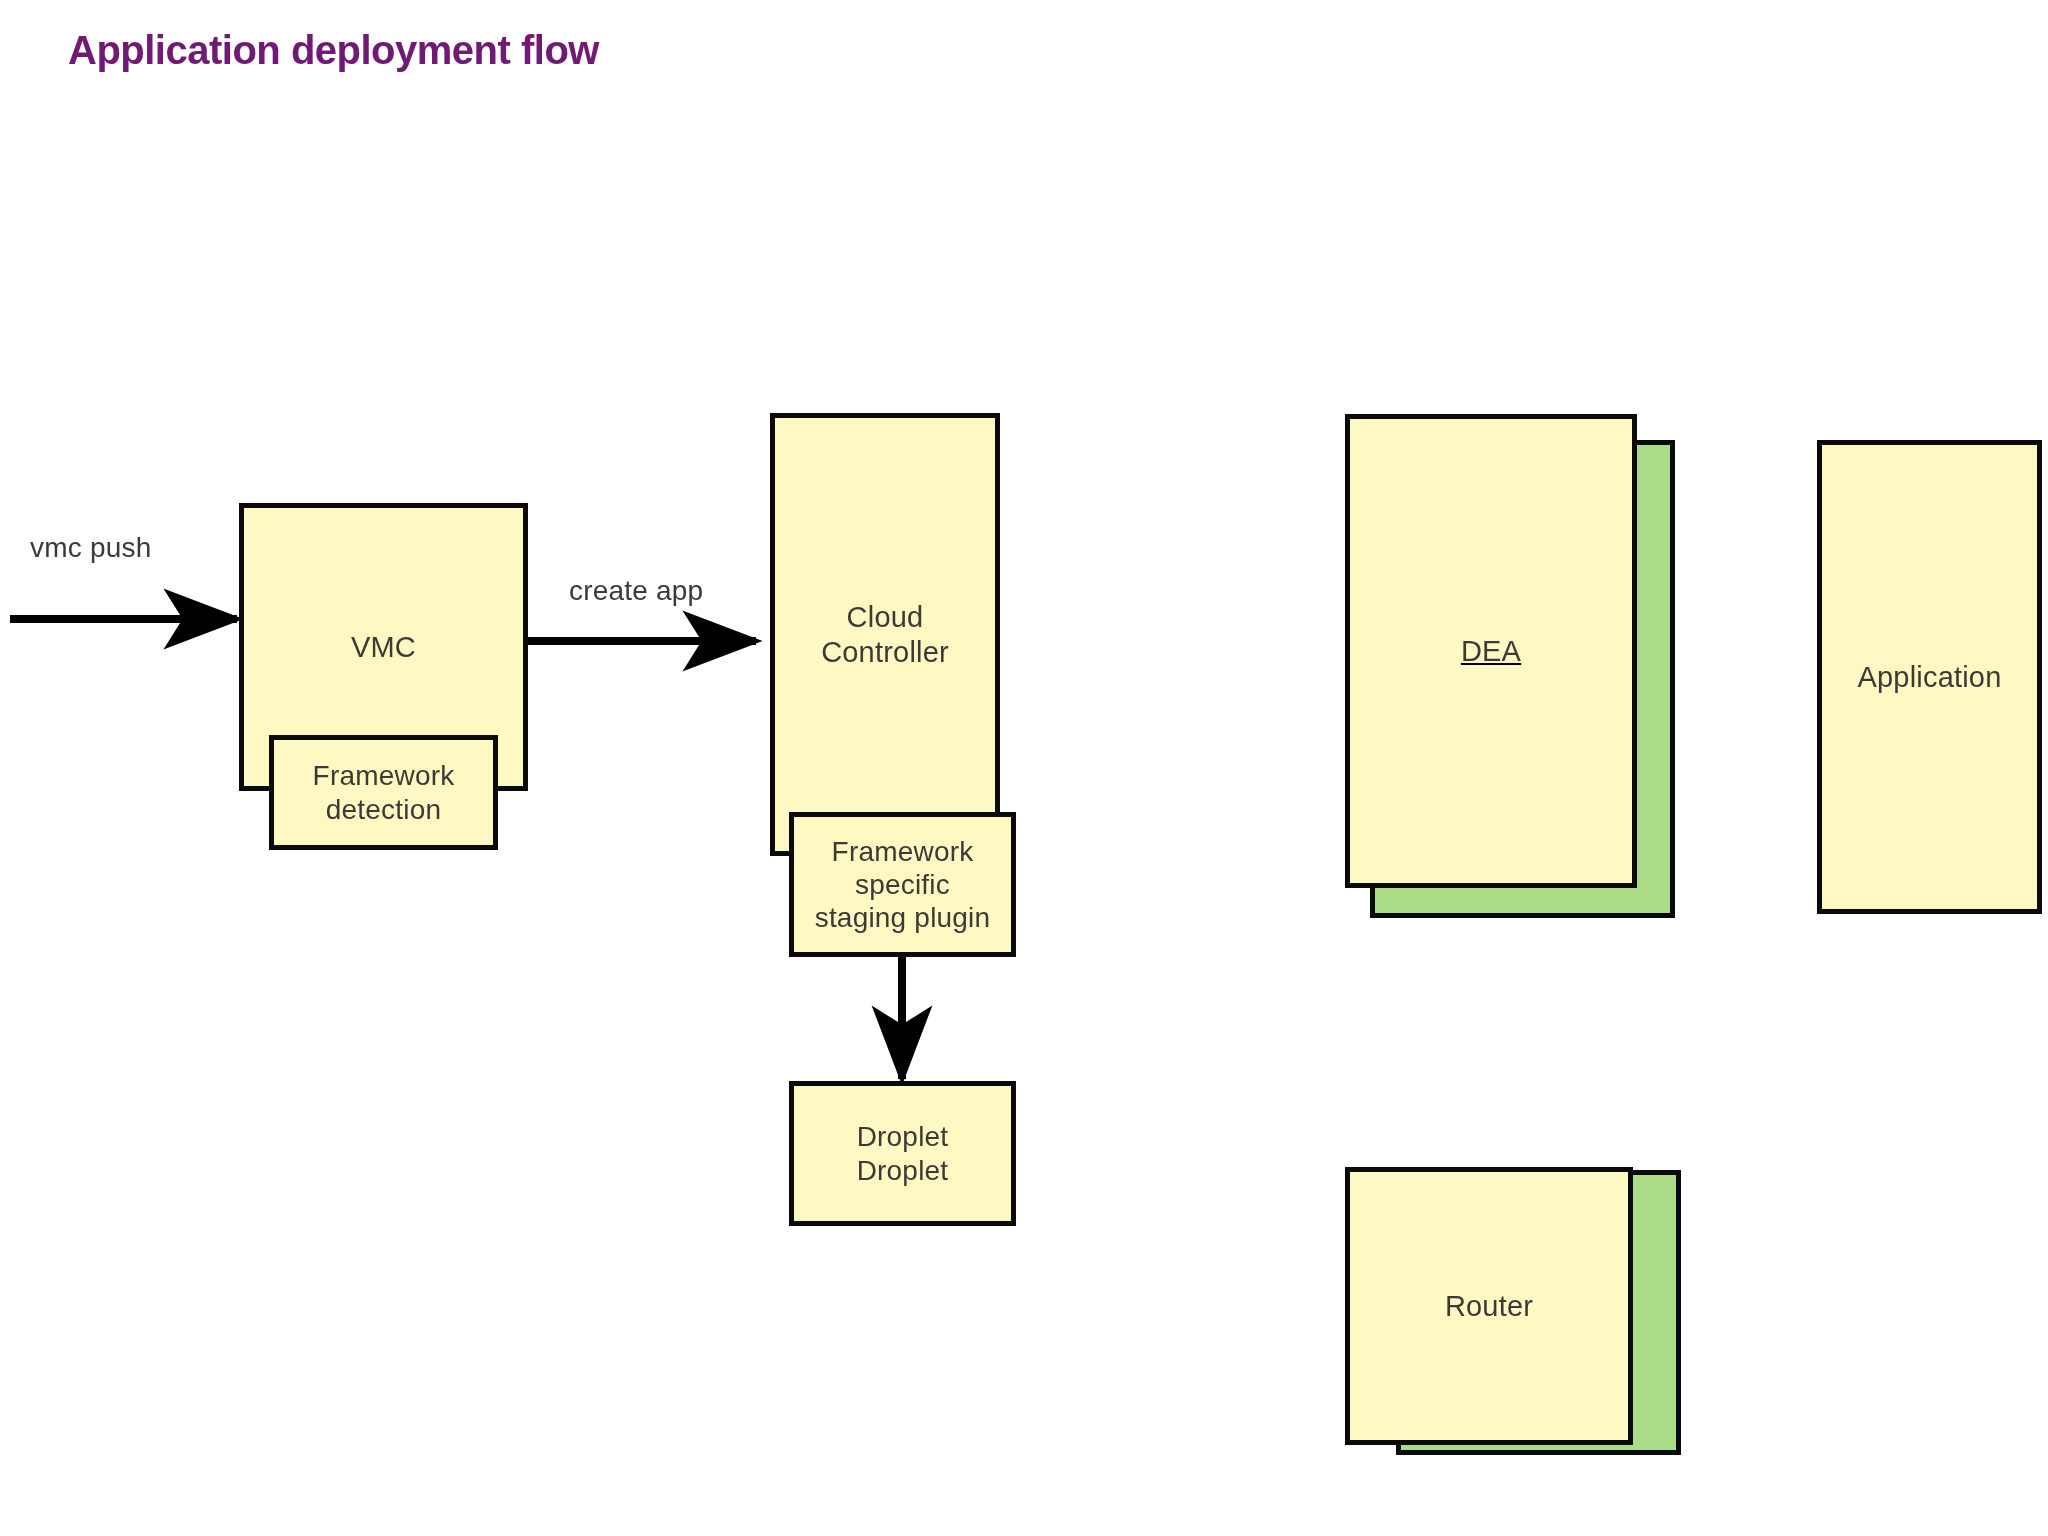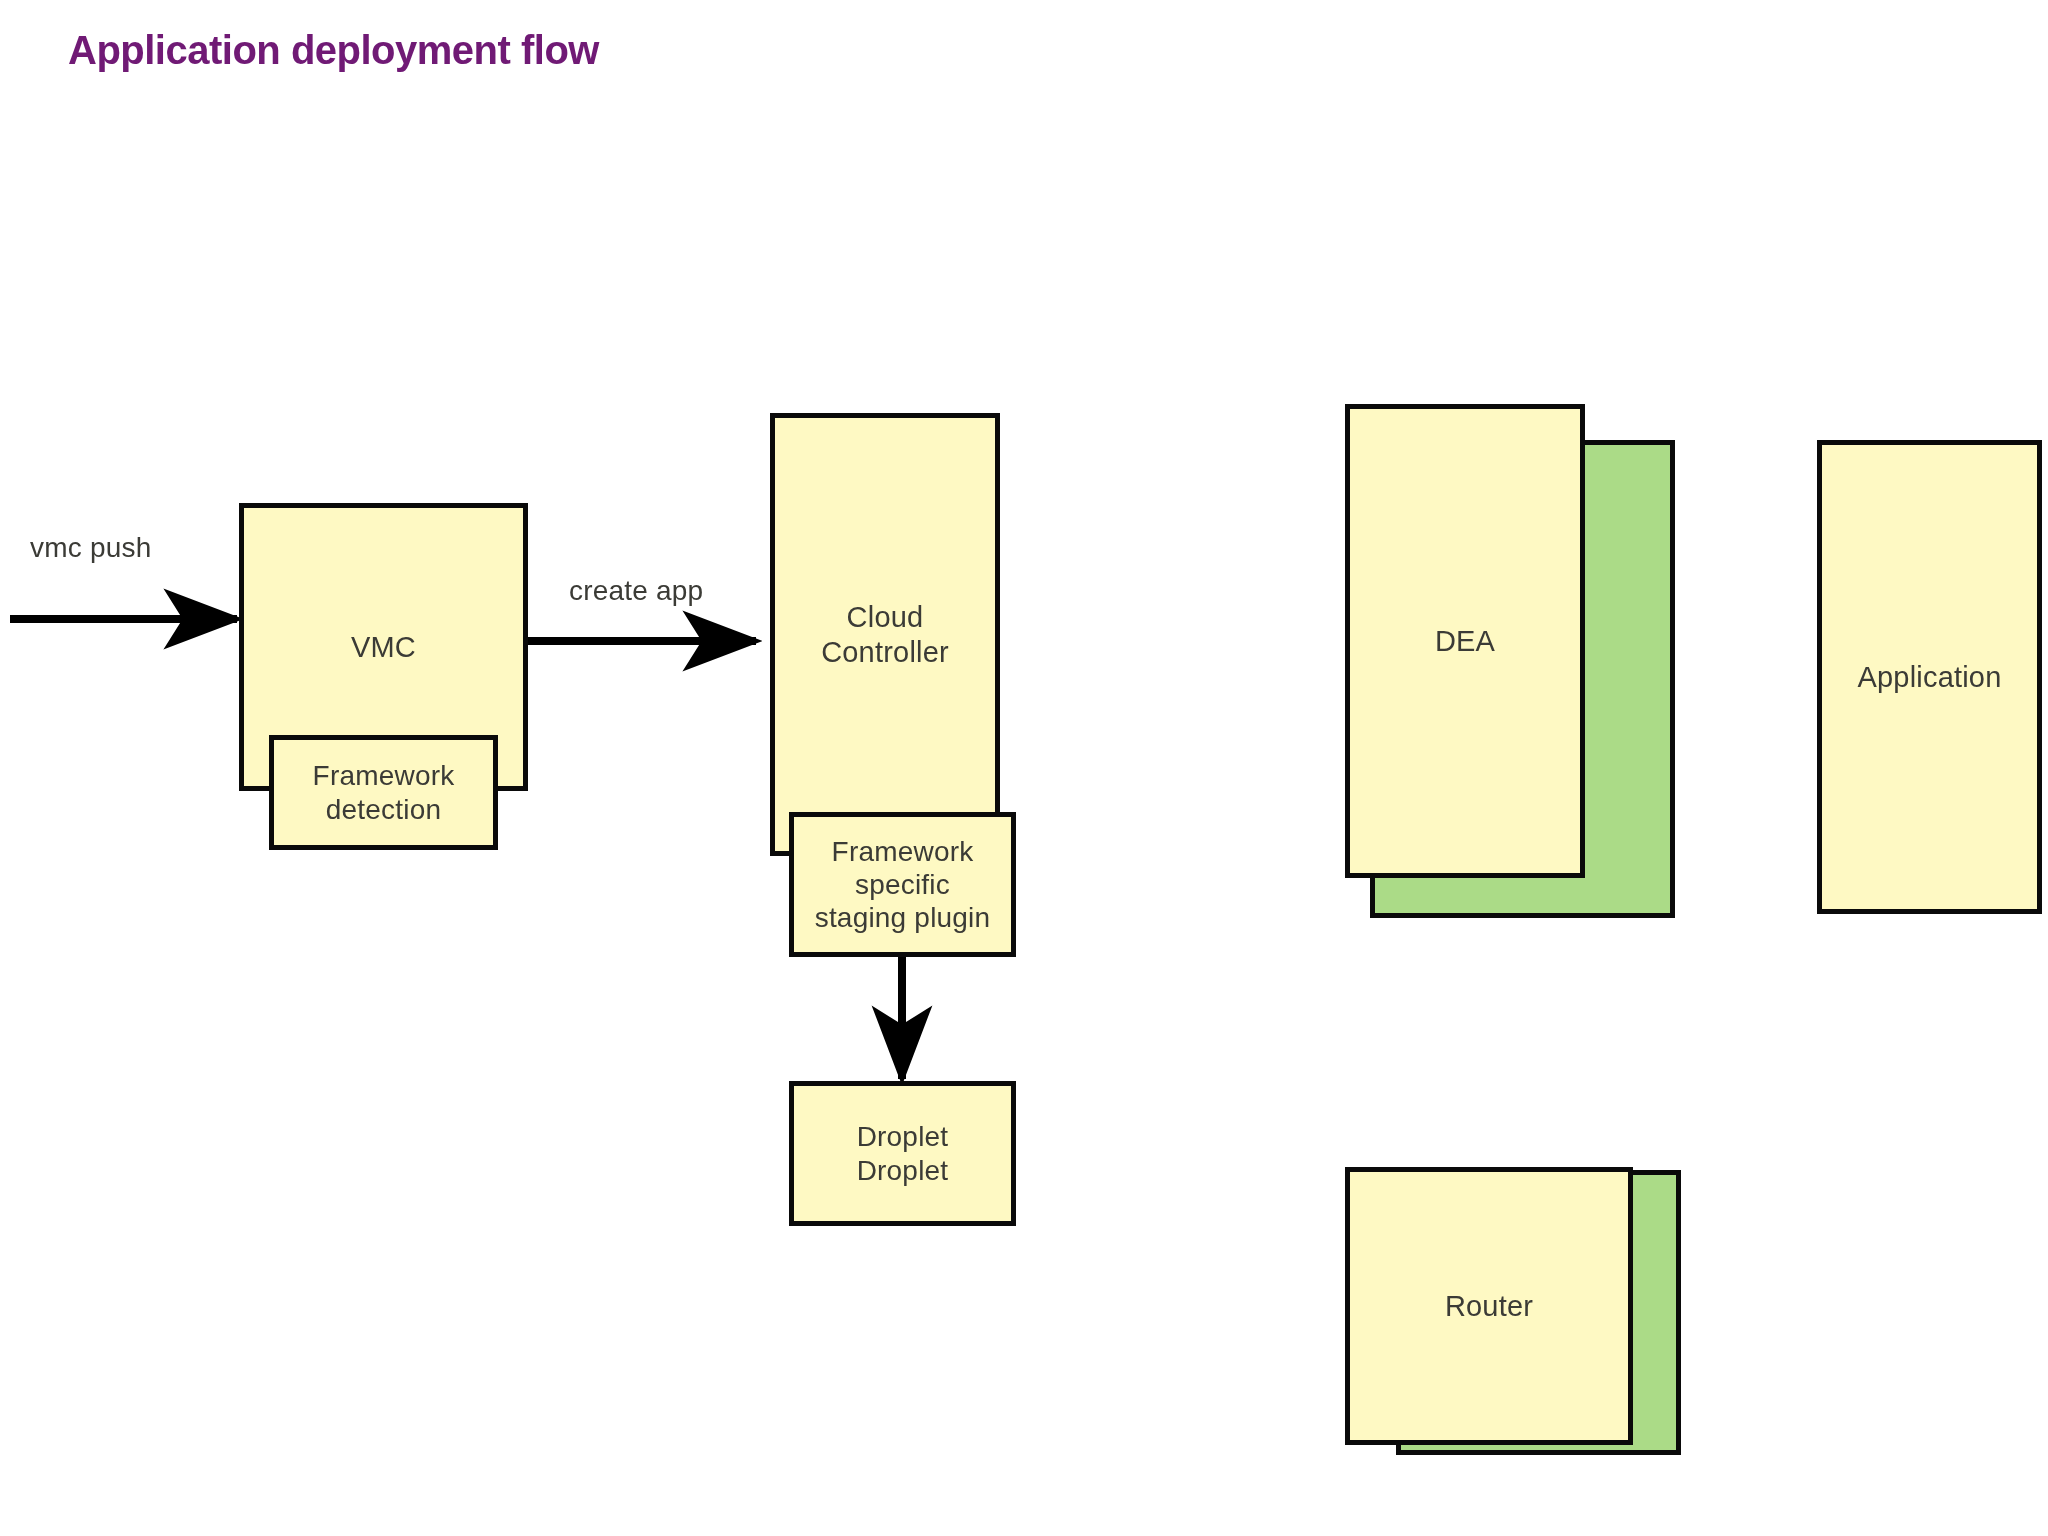--- a/index.html
+++ b/index.html
@@ -84,21 +84,21 @@
   #node-vmc        { left: 239px; top: 503px;  width: 289px; height: 288px; }
   #node-framework-detection { left: 269px; top: 735px; width: 229px; height: 115px; }
 
   
   #node-cloud-controller { left: 770px; top: 413px; width: 230px; height: 443px; }
   #node-staging-plugin   { left: 789px; top: 812px; width: 227px; height: 145px; }
   #node-creates-droplet  { left: 789px; top: 1081px; width: 227px; height: 145px; }
 
   
   #dea-back  { left: 1370px; top: 440px; width: 305px; height: 478px; }
-  #node-dea  { left: 1345px; top: 404px; width: 240px; height: 474px; }
+  #node-dea  { left: 1345px; top: 414px; width: 292px; height: 474px; text-decoration: underline; }
 
   
   #node-application { left: 1817px; top: 440px; width: 225px; height: 474px; }
 
   
   #router-back { left: 1396px; top: 1170px; width: 285px; height: 285px; }
   #node-router { left: 1345px; top: 1143px; width: 288px; height: 278px; margin-top: 24px; }
 
   
   #label-vmc-push  { left: 30px;  top: 532px; }

